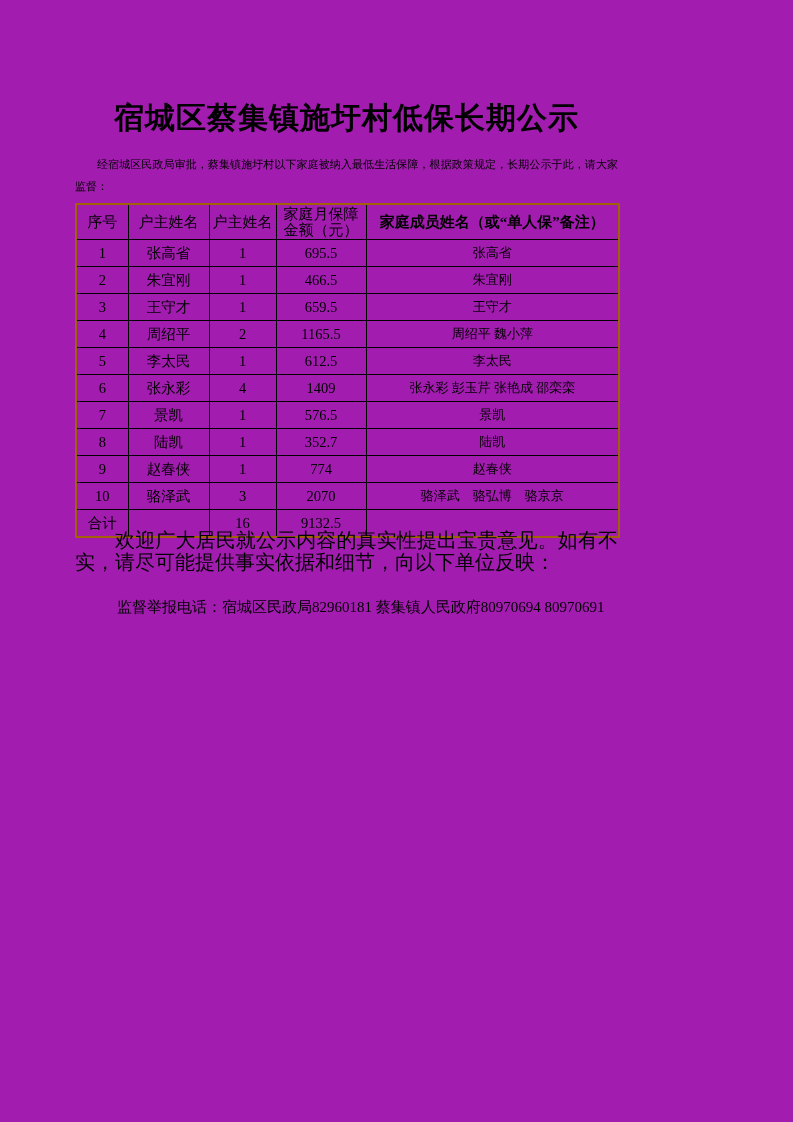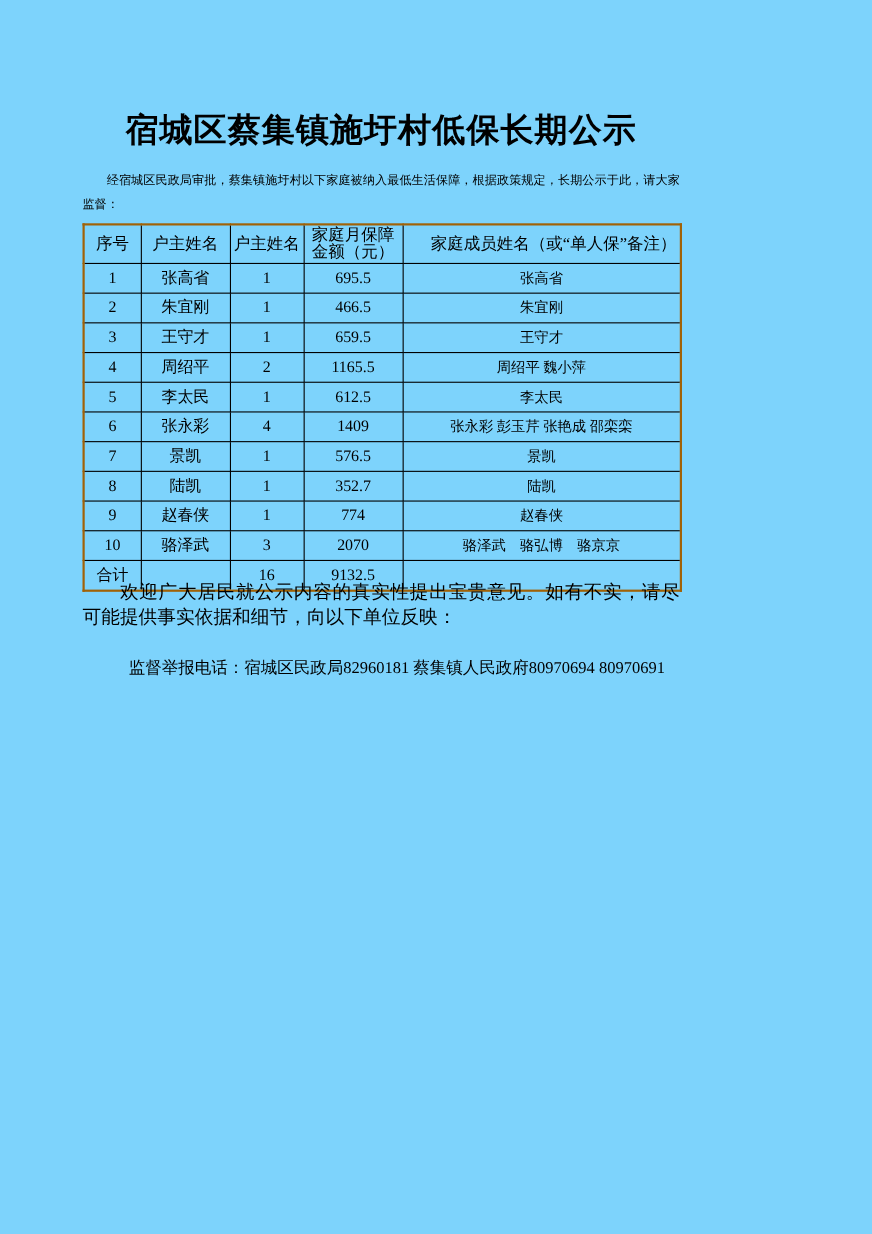--- a/index.html
+++ b/index.html
@@ -1,20 +1,20 @@
 <!DOCTYPE html>
 <html><head>
 <meta charset="utf-8">
 <style>
   html, body { margin: 0; padding: 0; background: #ffffff; }
   .page {
     position: relative;
     width: 793px;
     height: 1122px;
-    background: #7dd3fc;
+    background: #a21caf;
     color: #000000;
     font-family: "Liberation Serif", "DejaVu Serif", serif;
     overflow: hidden;
   }
   .title {
     position: absolute;
     left: 75px; top: 98px; width: 543px;
     margin: 0;
     text-align: center;
     font-family: "Liberation Sans", "DejaVu Sans", sans-serif;
@@ -45,36 +45,35 @@
     vertical-align: middle;
     padding: 0 3px;
     overflow: hidden;
   }
   table.benefits th {
     height: 34px;
     font-weight: normal;
     font-size: 15px;
     line-height: 16.5px;
   }
-  table.benefits th:last-child { text-align: right; }
+  table.benefits th:last-child { text-align: center; font-weight: bold; }
   table.benefits td {
     height: 26px;
     font-size: 14.5px;
     line-height: 16px;
   }
   table.benefits td:last-child { font-size: 13px; }
   .feedback {
     position: absolute;
     left: 75px; top: 530px; width: 543px;
     margin: 0;
-    font-size: 17px;
+    font-size: 20px;
     line-height: 21.5px;
     text-indent: 2em;
     text-align: justify;
-    font-family: Liberation Mono, monospace;
   }
   .hotline {
     position: absolute;
     left: 75px; top: 586px; width: 560px;
     margin: 12px;
     font-size: 15px;
     text-indent: 2em;
     white-space: nowrap;
   }
 </style>

